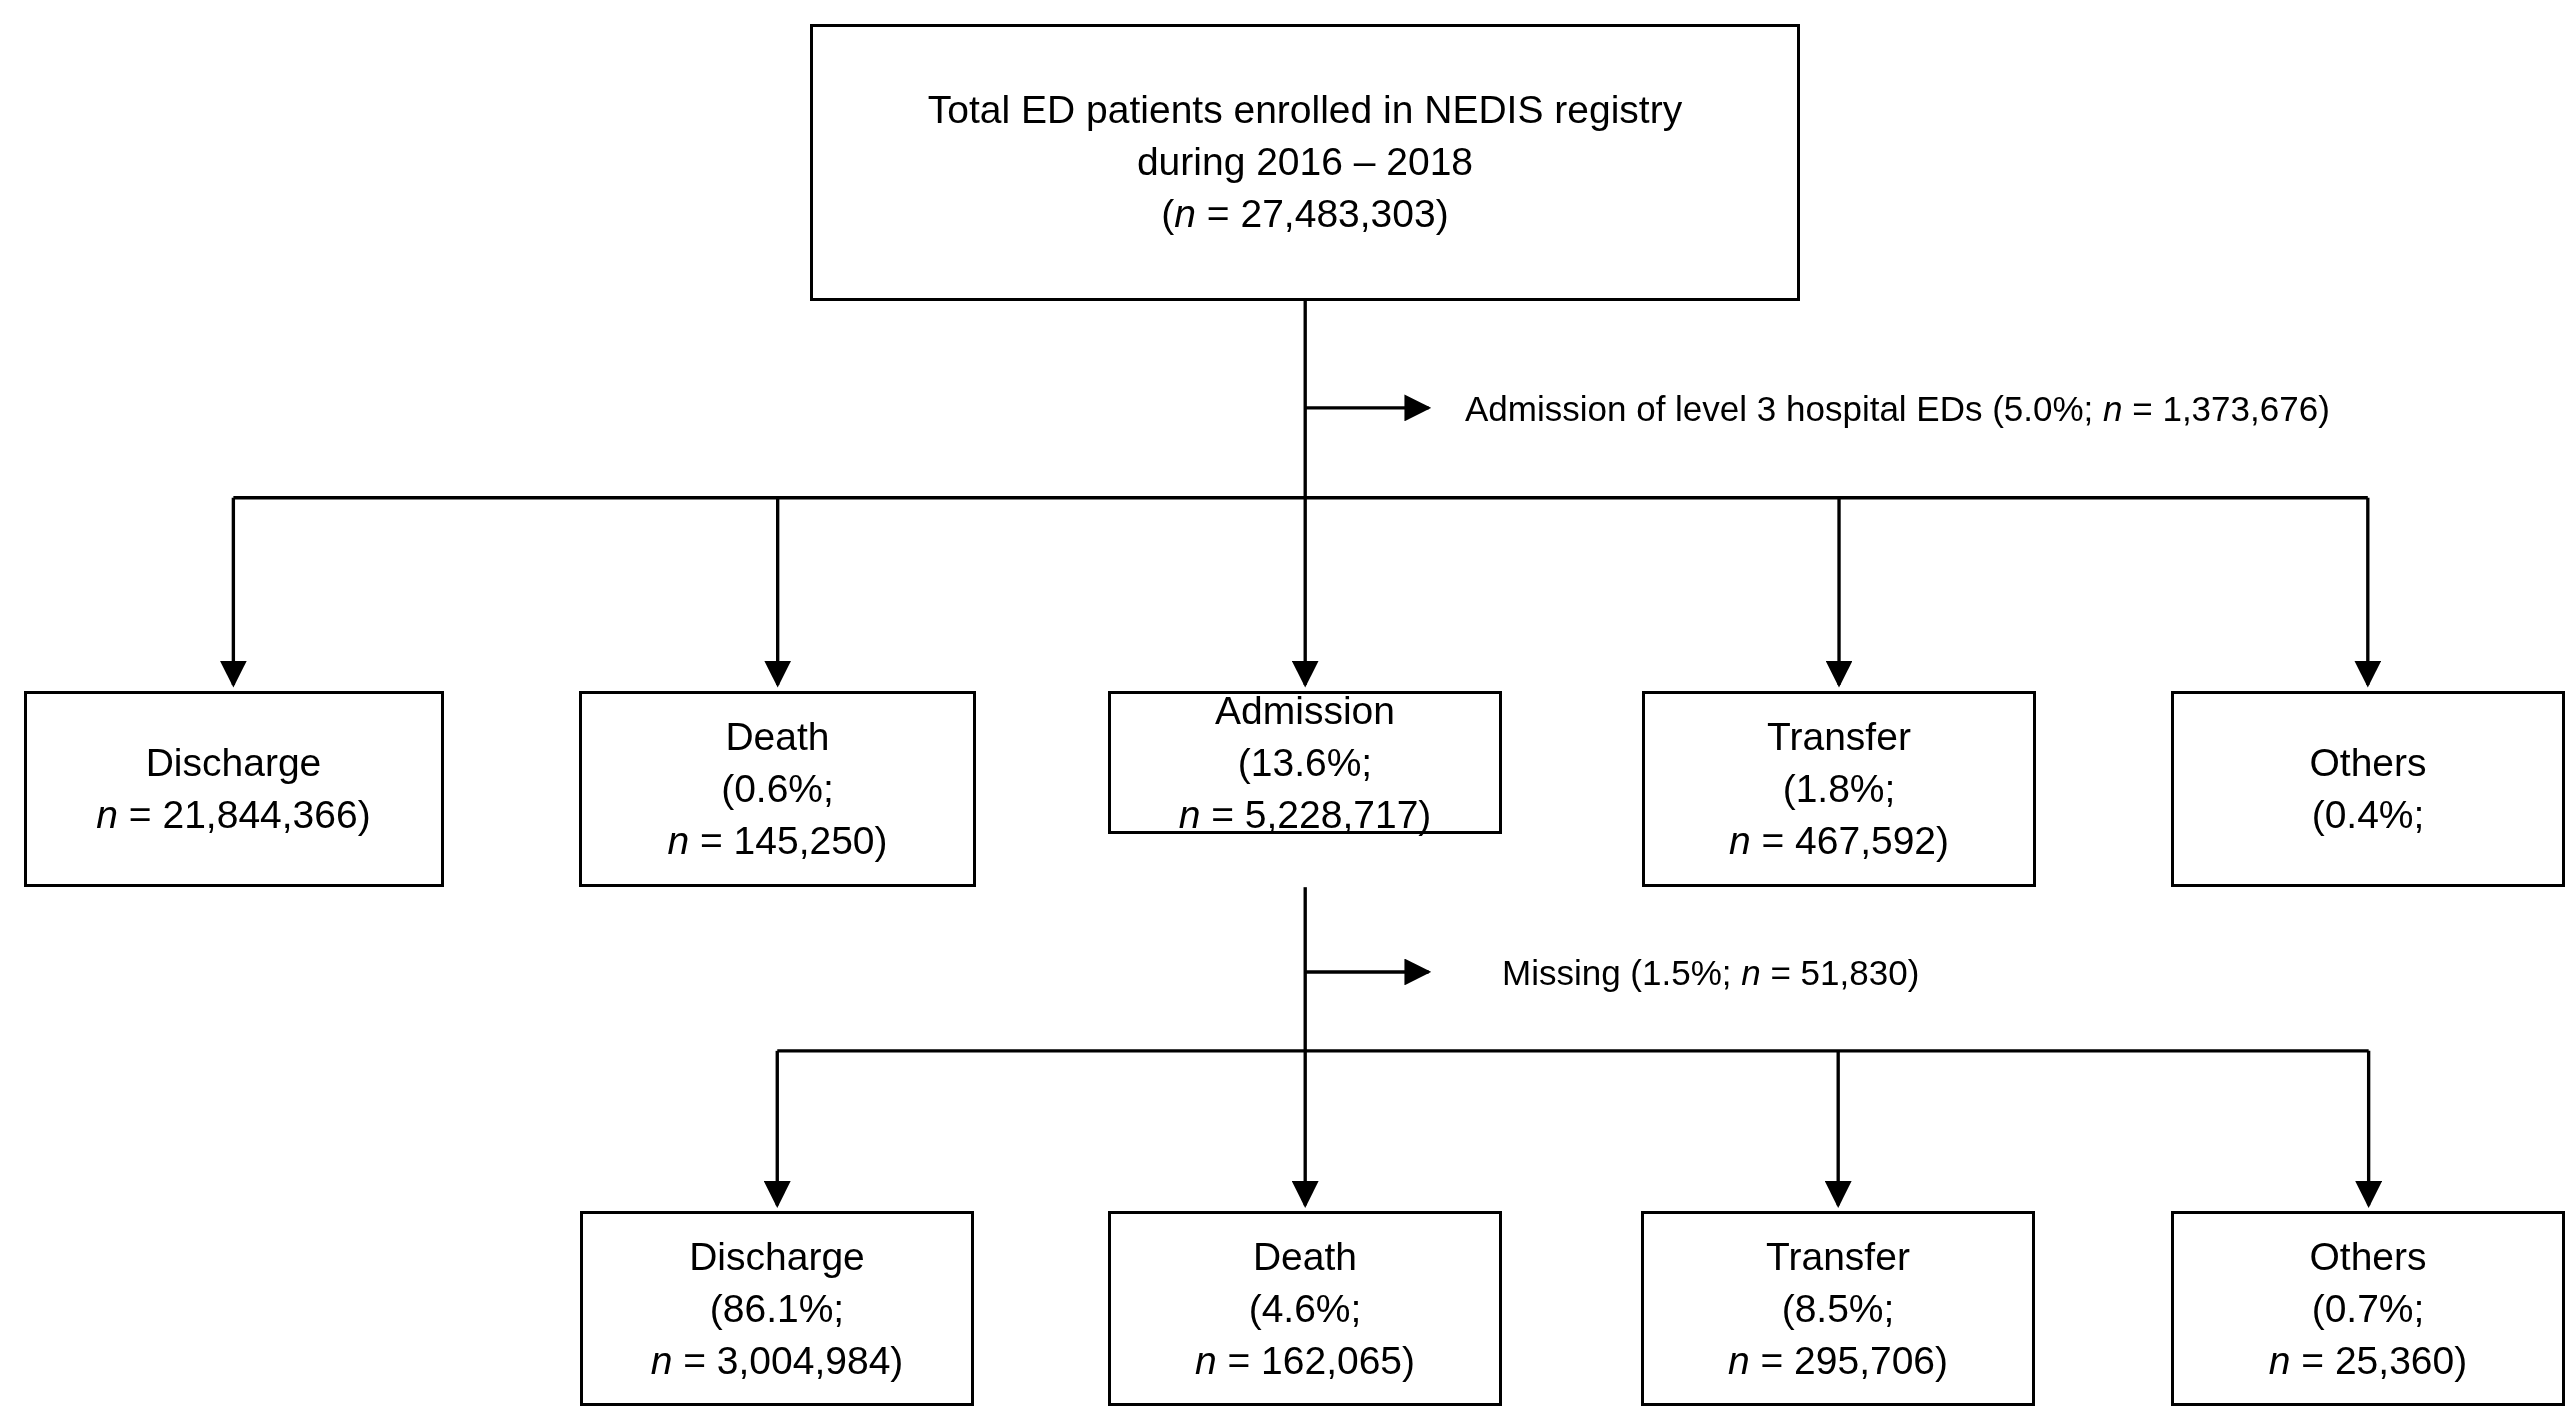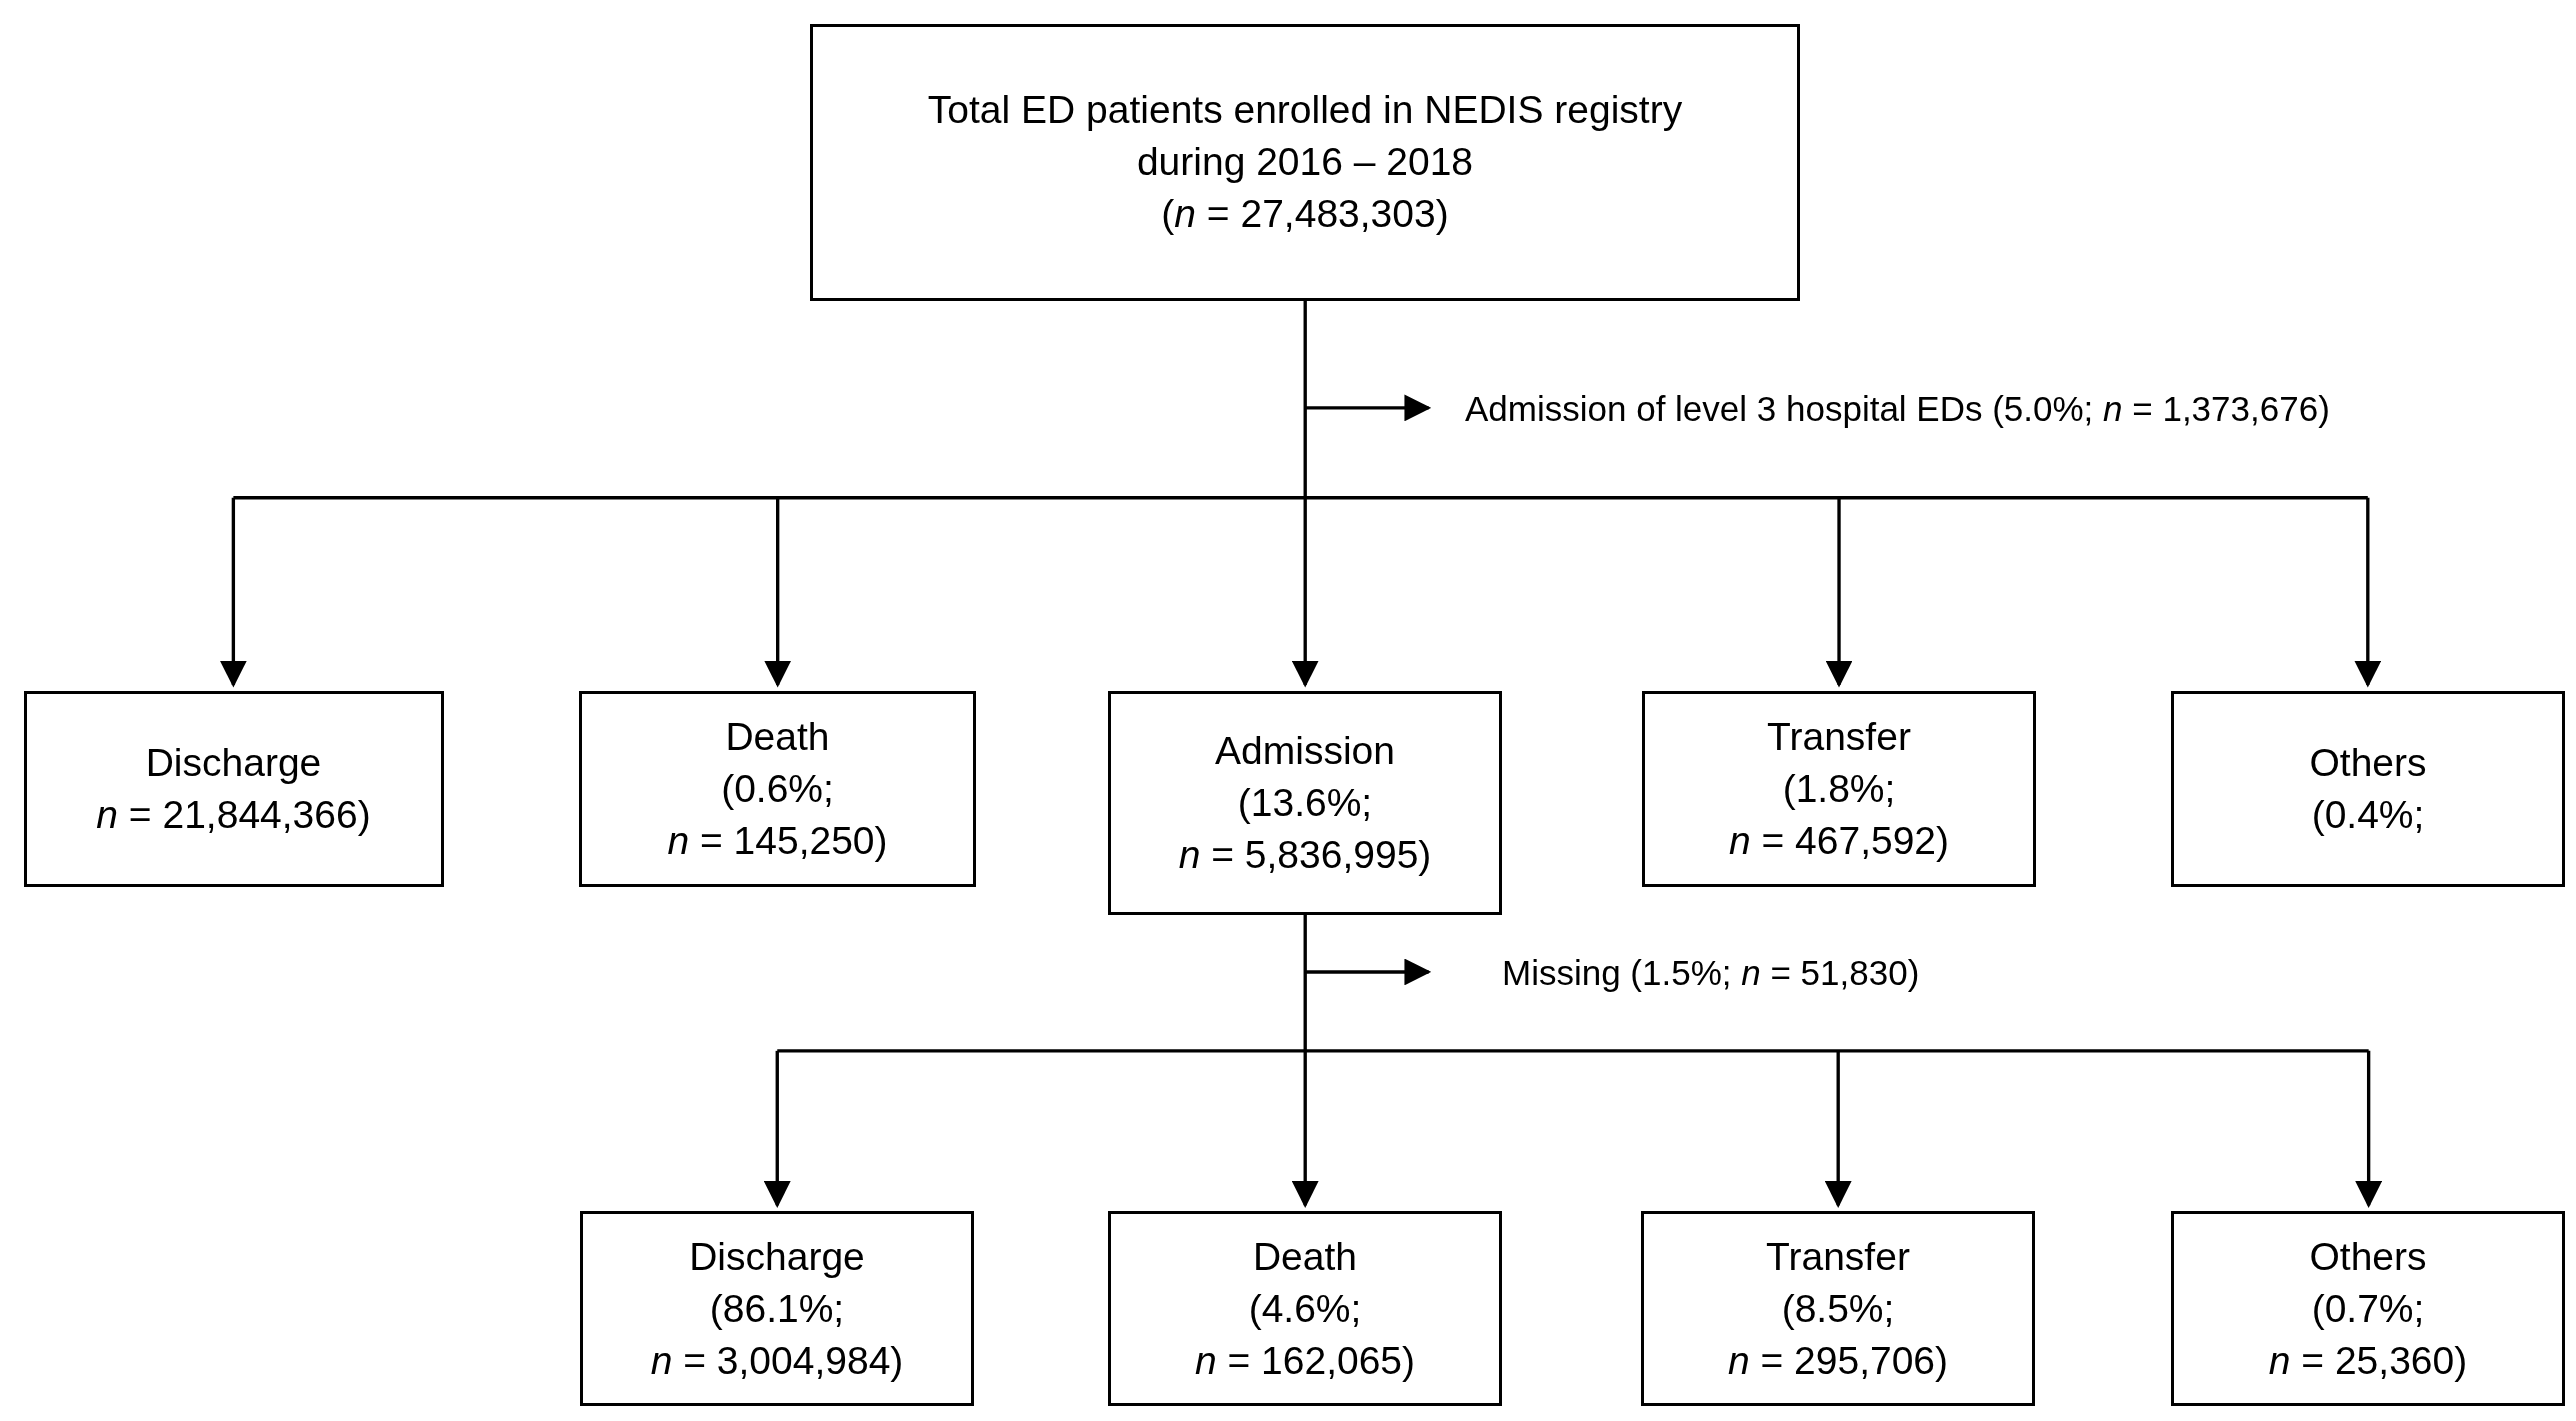--- a/index.html
+++ b/index.html
@@ -41,21 +41,21 @@
     transform: translateY(-50%);
     font-size: 35px;
     line-height: 47px;
     white-space: nowrap;
   }
   .it { font-style: italic; }
   
   .n-root { left: 810px;  top: 23.5px;   width: 990px; height: 277px; text-align: center; }
   .n-m1   { left: 23.5px;   top: 691px;  width: 420px;  height: 196px; }
   .n-m2   { left: 579px;  top: 691px;  width: 397px;  height: 196px; }
-  .n-m3   { left: 1108px; top: 691px;  width: 394px;  height: 224px; }
+  .n-m3   { left: 1108px; top: 691px;  width: 394px;  height: 143px; }
   .n-m4   { left: 1642px; top: 691px;  width: 394px;  height: 196px; }
   .n-m5   { left: 2171px; top: 691px;  width: 394px;  height: 196px; }
   .n-b1   { left: 580px;  top: 1211px; width: 394px;  height: 195px; }
   .n-b2   { left: 1108px; top: 1211px; width: 394px;  height: 195px; }
   .n-b3   { left: 1641px; top: 1211px; width: 394px;  height: 195px; }
   .n-b4   { left: 2171px; top: 1211px; width: 394px;  height: 195px; }
   .note-1 { left: 1465px; top: 408px; }
   .note-2 { left: 1502px; top: 972px; text-align: center; }
 </style>
 </head>
@@ -121,21 +121,21 @@
     <div class="inner">
       <div>Death</div>
       <div>(0.6%;</div>
       <div><span class="it">n</span><span> = 145,250)</span></div>
     </div>
   </div>
   <div class="node n-m3">
     <div class="inner">
       <div>Admission</div>
       <div>(13.6%;</div>
-      <div><span class="it">n</span><span> = 5,836,995)</span></div>
+      <div><span class="it">n</span><span> = 5,228,717)</span></div>
     </div>
   </div>
   <div class="node n-m4">
     <div class="inner">
       <div>Transfer</div>
       <div>(1.8%;</div>
       <div><span class="it">n</span><span> = 467,592)</span></div>
     </div>
   </div>
   <div class="node n-m5">

